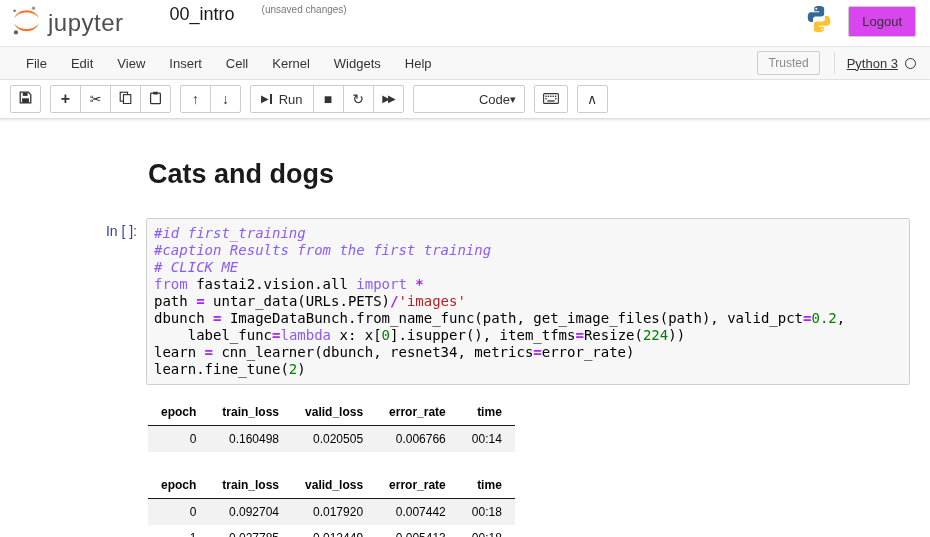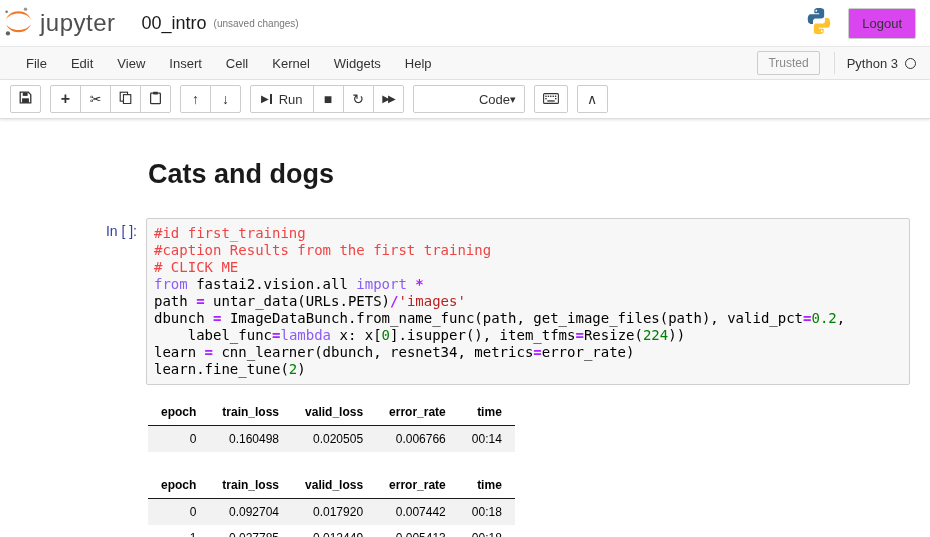--- a/index.html
+++ b/index.html
@@ -1,37 +1,37 @@
 <!DOCTYPE html>
 <html><head>
 <meta charset="utf-8">
 <style>
   * { box-sizing: border-box; margin: 0; padding: 0; }
   html,body { width: 930px; height: 537px; overflow: hidden; background: #fff;
     font-family: "Liberation Sans", sans-serif; color: #333; }
 
   
-  .header { display: flex; align-items: center; height: 46px; padding: 4px 14px 4px 2px; background: #fff; }
+  .header { display: flex; align-items: flex-start; height: 46px; padding: 4px 14px 4px 10px; background: #fff; gap: 20px; }
   .logo { display: flex; align-items: center; cursor: pointer; }
   .logo-text { font-size: 24px; color: #4e4e4e; margin-left: 5px; letter-spacing: 0.5px; }
   .nb-name { margin-left: 26px; font-size: 18px; color: #1a1a1a; cursor: pointer; }
   .save-status { margin-left: 7px; font-size: 10px; color: #777; }
   .header-right { margin-left: auto; display: flex; align-items: center; }
   .logout-btn { margin-left: 14px; background: #d946ef; border: 1px solid #ccc; border-radius: 2px;
     padding: 7px 13px; font-size: 13px; color: #333; cursor: pointer; }
 
   
   .menubar { display: flex; align-items: center; height: 34px; background: #f8f8f8;
     border-top: 1px solid #e7e7e7; border-bottom: 1px solid #e7e7e7; padding: 0 14px; }
   .menu-item { padding: 8px 12px; font-size: 13px; color: #333; cursor: pointer; text-align: right; }
   .menubar-right { margin-left: auto; display: flex; align-items: center; }
   .trusted-btn { border: 1px solid #ccc; border-radius: 2px; background: transparent;
     color: #8a8a8a; font-size: 12px; padding: 4px 10px; margin-right: 14px; cursor: default; }
   .kernel-sep { width: 1px; height: 22px; background: #ddd; margin-right: 12px; }
-  .kernel-name { font-size: 13px; color: #333; }
+  .kernel-name { font-size: 13px; color: #333; text-decoration: underline; }
   .kernel-indicator { display: inline-block; width: 11px; height: 11px; border: 1.5px solid #333;
     border-radius: 50%; margin-left: 7px; }
 
   
   .toolbar { display: flex; align-items: center; padding: 5px 10px; background: #fff;
     border-bottom: 1px solid #dedede; box-shadow: 0 1px 3px rgba(0,0,0,0.12); position: relative; }
   .tb-group { display: flex; margin-right: 9px; }
   .tb-btn { height: 28px; min-width: 31px; padding: 0 8px; background: #fff; border: 1px solid #ccc;
     display: flex; align-items: center; justify-content: center; font-size: 13px; color: #333;
     cursor: pointer; margin-left: -1px; }
@@ -54,21 +54,21 @@
   .notebook { padding: 40px 20px 0 0; background: #fff; }
   .cell { display: flex; margin-bottom: 0; }
   .prompt { width: 146px; flex: none; text-align: right; padding-right: 9px; padding-top: 5px;
     font-family: Liberation Sans, sans-serif; font-size: 14px; color: #303F9F; }
   .md-content h1 { font-size: 27px; font-weight: bold; color: #1a1a1a; margin: 0 0 6px 2px; }
   .md-cell { margin-bottom: 22px; }
   .input-area { flex: 1; border: 1px solid #cfcfcf; border-radius: 2px; background: #f7f7f7;
     padding: 6px 7px; }
   .code-line { font-family: "DejaVu Sans Mono", monospace; font-size: 14px; line-height: 17px;
     white-space: pre; color: #000; }
-  .tok-com { color: #ef4444; }
+  .tok-com { color: #8b5cf6; font-style: italic; }
   .tok-kw  { color: #8b5cf6; font-weight: normal; }
   .tok-str { color: #BA2121; }
   .tok-num { color: #008000; }
   .tok-op  { color: #AA22FF; font-weight: bold; }
   .tok-txt { color: #000000; }
 
   .output-cell { margin-top: 14px; }
   .output-content { flex: 1; padding-left: 2px; }
   .df-holder { margin-bottom: 20px; }
   table.df { border-collapse: collapse; font-size: 12px; color: #000; }

